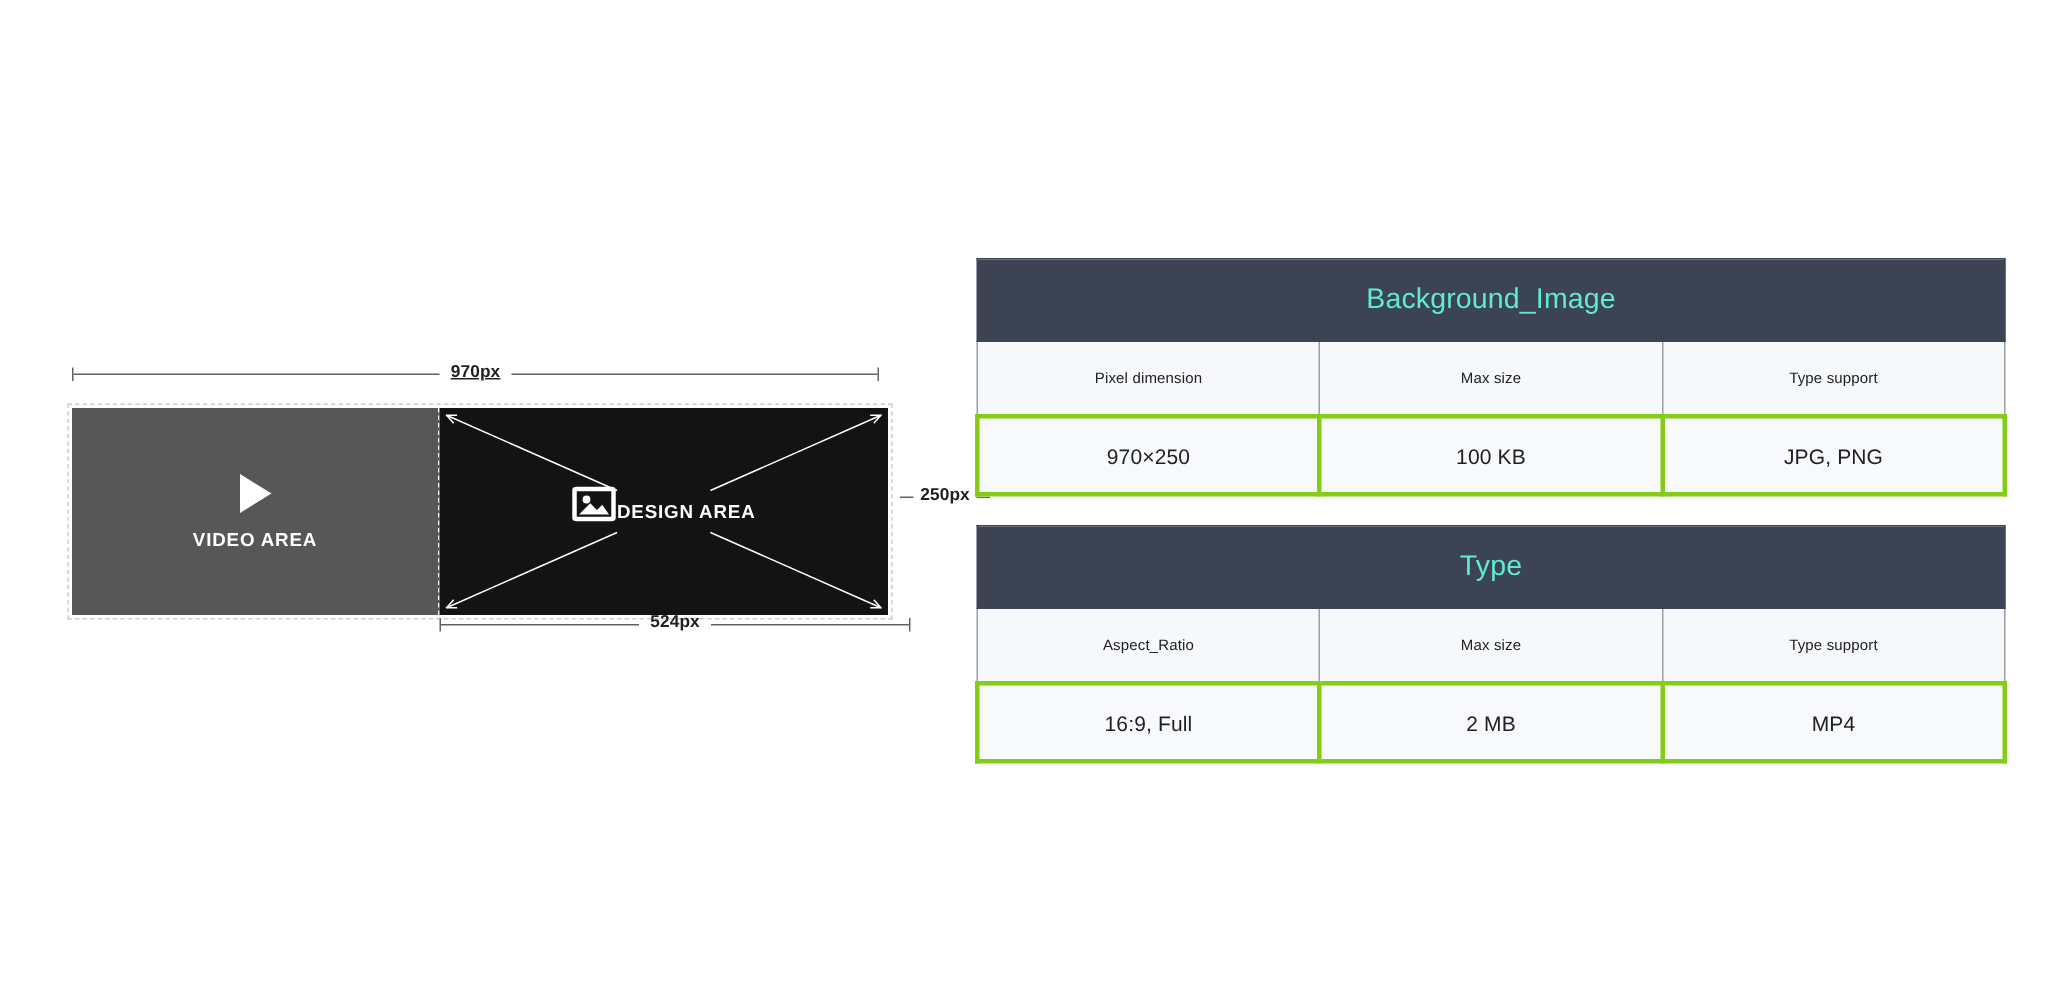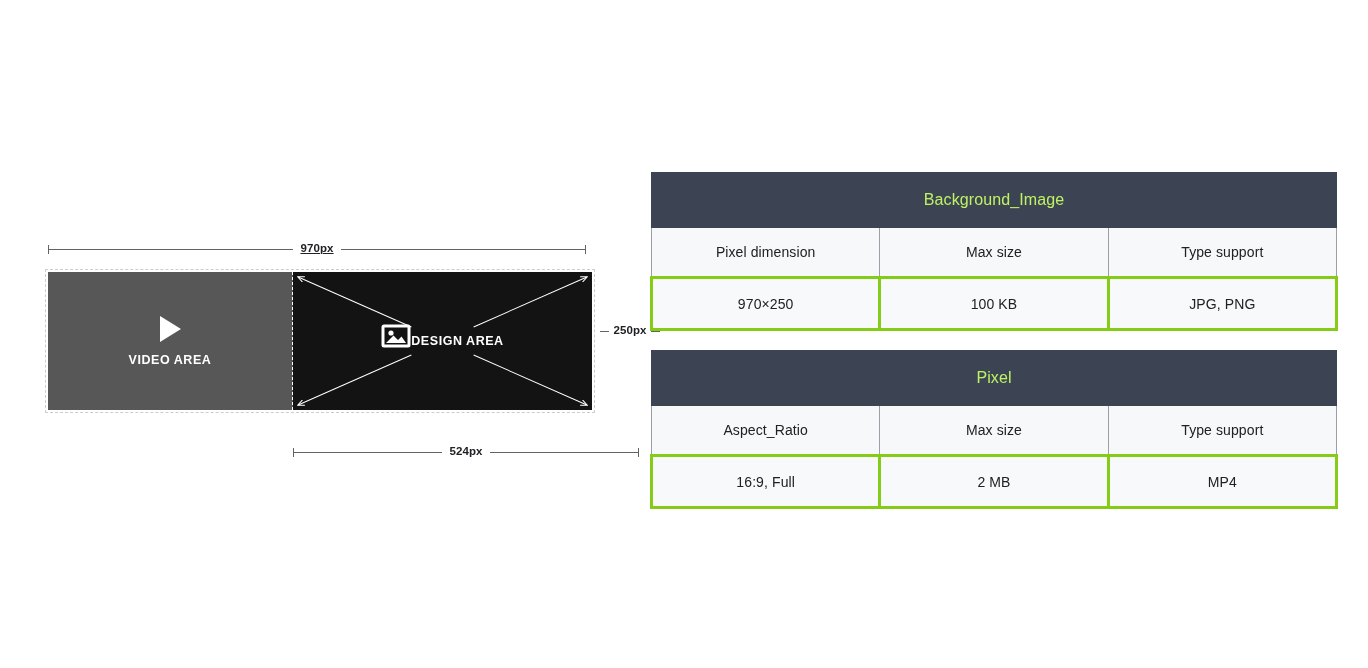--- a/index.html
+++ b/index.html
@@ -131,21 +131,21 @@
     flex: 0 0 auto;
   }
   .cap-h {
     height: 1px;
     width: 9px;
     background: #5f6368;
     flex: 0 0 auto;
   }
 
   #dim-970 { left: 48px; top: 242px; width: 538px; text-decoration: underline; }
-  #dim-524 { left: 293px; top: 409px; width: 346px; margin-top: 36px; }
+  #dim-524 { left: 293px; top: 409px; width: 314px; }
 
   #dim-250 {
     position: absolute;
     left: 600px;
     top: 262px;
     height: 138px;
     width: 60px;
     display: flex;
     flex-direction: row;
     align-items: center;
@@ -171,32 +171,32 @@
     width: 688px;
     border-collapse: collapse;
     table-layout: fixed;
     background: #ffffff;
   }
   #table-background-image { top: 172px; }
   #table-video { top: 350px; }
 
   .spec-table th.table-title {
     background: #3c4453;
-    color: #bef264;
-    font-size: 16px;
+    color: #5eead4;
+    font-size: 19px;
     font-weight: normal;
     height: 52px;
     text-align: center;
     border: 1px solid #3c4453;
     letter-spacing: 0.1px;
   }
   .spec-table th.col-head {
     background: #f6f8fa;
     color: #202124;
-    font-size: 14px;
+    font-size: 10px;
     font-weight: normal;
     height: 46px;
     text-align: center;
     border: 1px solid #9aa0a6;
     letter-spacing: 0.1px;
   }
   .spec-table td.col-cell {
     background: #f8f9fb;
     color: #202124;
     font-size: 14px;
@@ -288,21 +288,21 @@
         <td class="col-cell">970×250</td>
         <td class="col-cell">100 KB</td>
         <td class="col-cell">JPG, PNG</td>
       </tr>
     </tbody>
   </table>
 
   <table class="spec-table" id="table-video">
     <thead>
       <tr>
-        <th class="table-title" colspan="3">Pixel</th>
+        <th class="table-title" colspan="3">Type</th>
       </tr>
       <tr>
         <th class="col-head">Aspect_Ratio</th>
         <th class="col-head">Max size</th>
         <th class="col-head">Type support</th>
       </tr>
     </thead>
     <tbody>
       <tr>
         <td class="col-cell">16:9, Full</td>

